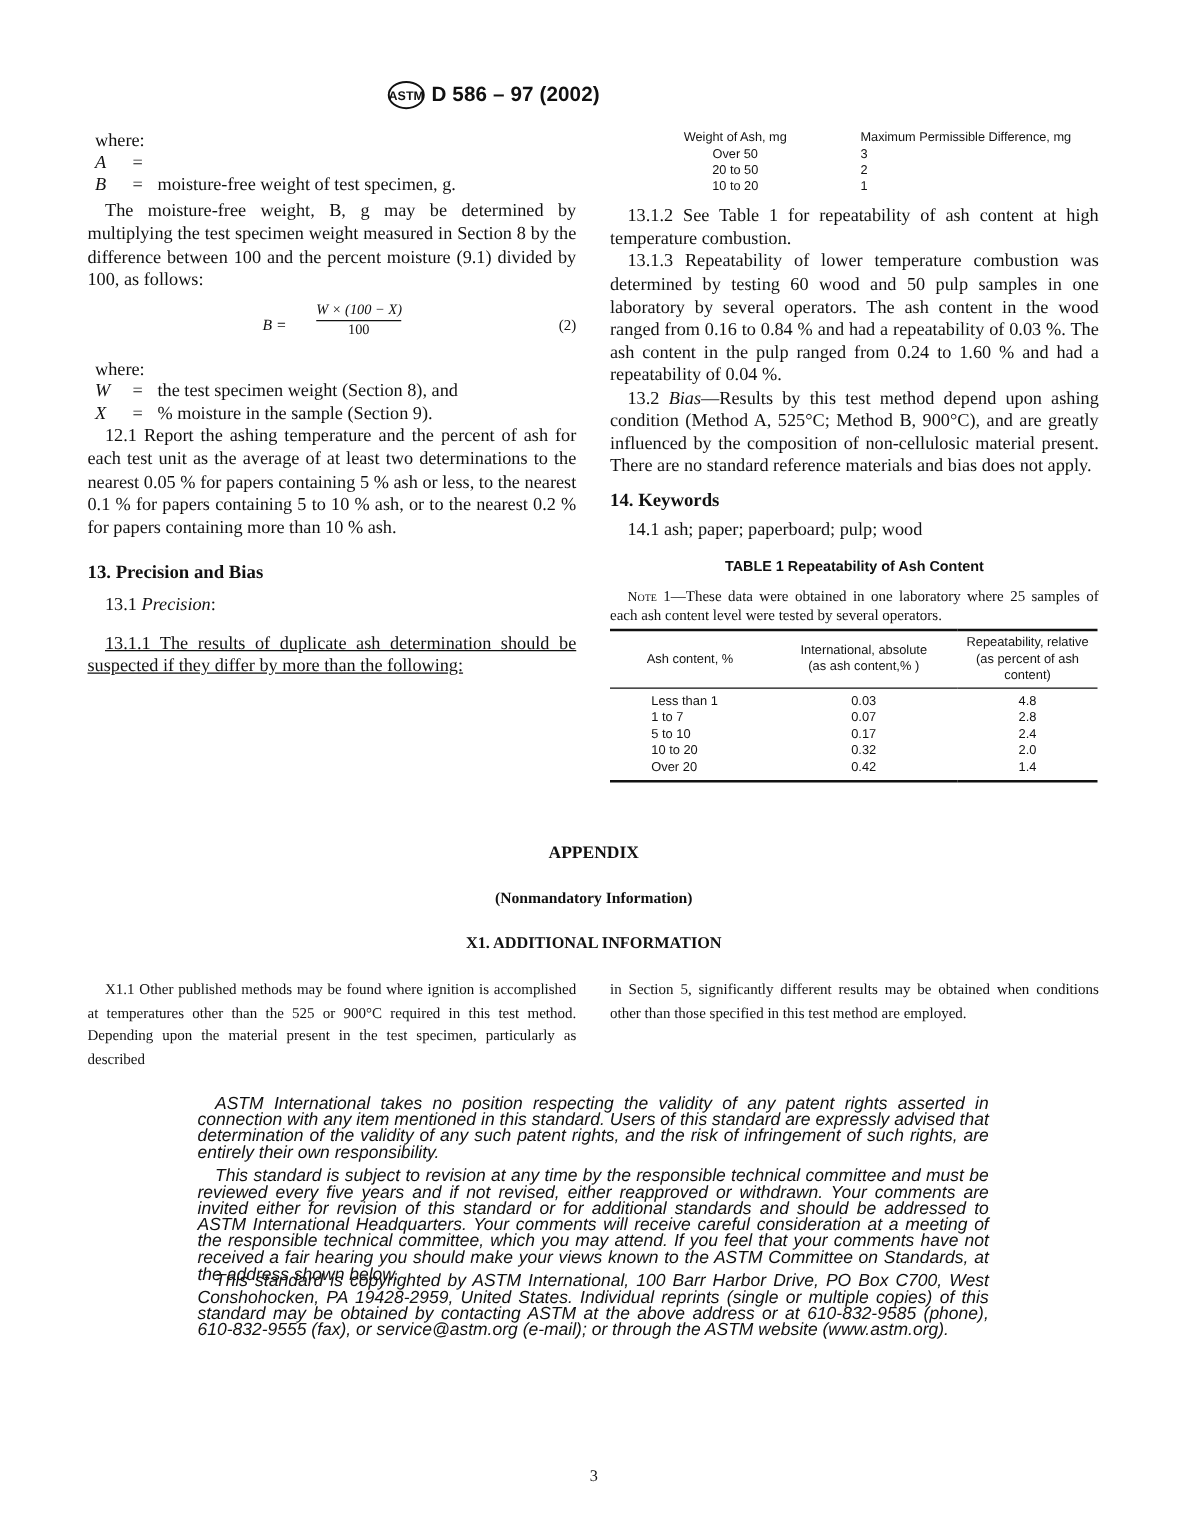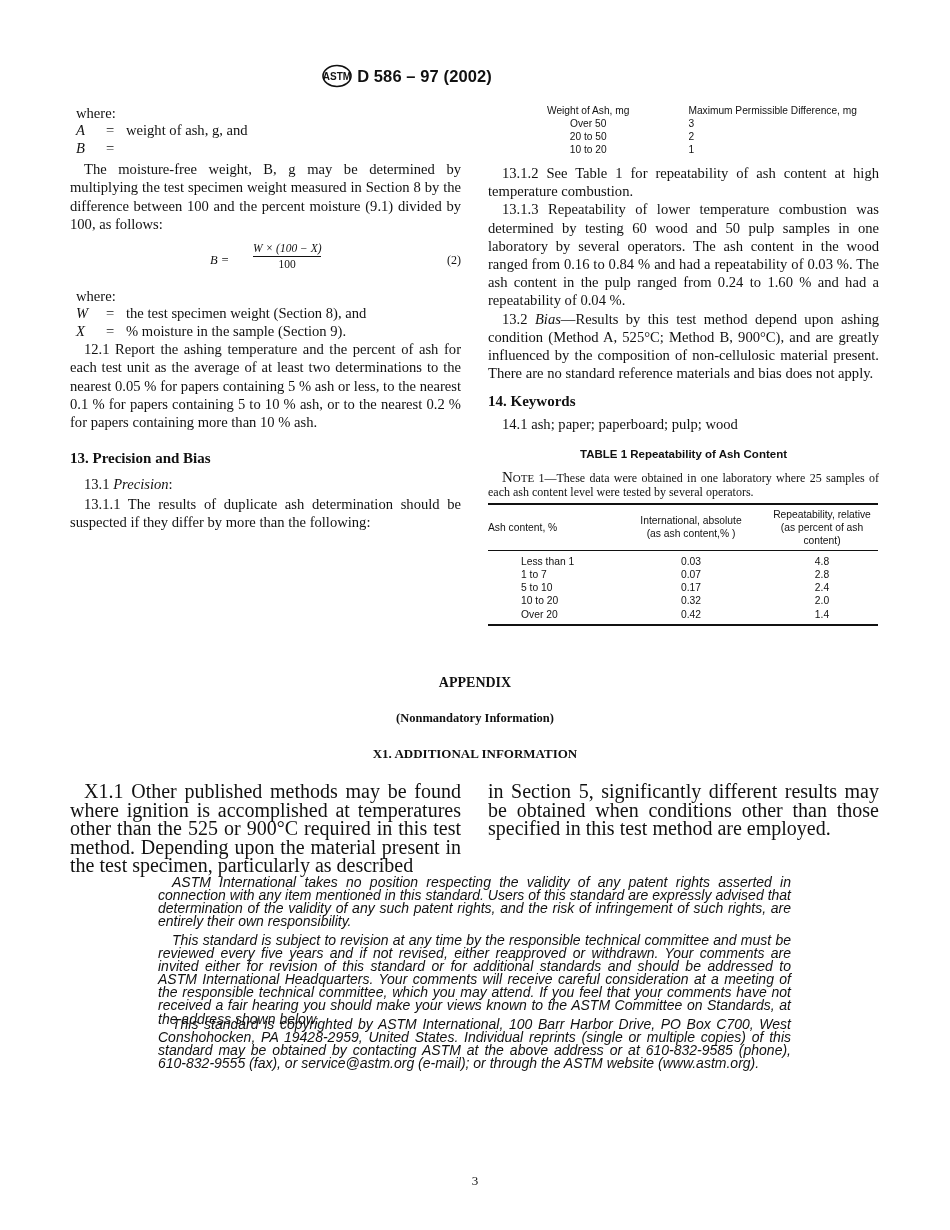--- a/index.html
+++ b/index.html
@@ -1,20 +1,20 @@
 <!DOCTYPE html>
 <html><head>
 <meta charset="utf-8">
 <style>
   html, body { margin: 0; padding: 0; background: #ffffff; }
   body { width: 950px; height: 1230px; position: relative; overflow: hidden; color: #111; font-family: "Liberation Serif", serif; }
   .abs { position: absolute; }
 
   
-  .header { left: 16px; top: 64px; width: 781px; height: 24px; display: flex; justify-content: center; align-items: center; text-align: right; }
+  .header { left: 4px; top: 64px; width: 781px; height: 24px; display: flex; justify-content: center; align-items: center; text-align: right; }
   .logo { width: 32px; height: 24px; margin-right: 4px; }
   .header-title { font-family: "Liberation Sans", sans-serif; font-weight: bold; font-size: 16.5px; letter-spacing: 0.1px; }
 
   .col { font-size: 14.6px; line-height: 18.2px; text-align: justify; }
   .col p { margin: 0; }
   .indent { text-indent: 14px; }
   .defs { margin: 0; }
   .def-row { display: flex; line-height: 17.5px; }
   .def-sym { width: 30px; padding-left: 6px; font-style: italic; }
   .def-eq { width: 20px; }
@@ -29,37 +29,37 @@
 
   .h2 { font-weight: bold; font-size: 15px; margin: 14px 0 8px !important; }
 
   .small-table { font-family: "Liberation Sans", sans-serif; font-size: 10.2px; line-height: 13px; }
   .st-row { display: flex; }
   .st-c1 { width: 205px; text-align: center; }
   .st-c2 { width: 195px; }
 
   .tbl-title { font-family: "Liberation Sans", sans-serif; font-weight: bold; font-size: 11.5px; text-align: center; }
   .note { font-size: 12px; line-height: 14.5px; text-align: justify; }
-  .note .sc { font-variant: small-caps; font-size: 15px; }
+  .note .sc { font-variant: small-caps; font-size: 11px; }
   table.rep { border-collapse: collapse; font-family: "Liberation Sans", sans-serif; font-size: 10.3px; width: 390px; }
   table.rep thead tr { border-top: 2px solid #111; border-bottom: 1px solid #111; }
   table.rep th { font-weight: normal; padding: 3px 0 3px; line-height: 13px; }
   table.rep tbody tr:last-child td { padding-bottom: 3px; }
   table.rep tbody tr:first-child td { padding-top: 4px; }
   table.rep td { line-height: 13.2px; padding: 0; }
   table.rep tfoot td { border-top: 2px solid #111; height: 0; padding: 0; }
   .c-left { padding-left: 33px !important; text-align: left; width: 95px; }
   .c-mid { text-align: center; width: 150px; }
   .c-right { text-align: center; }
 
   .app-head { font-family: "Liberation Serif", serif; font-weight: bold; text-align: center; left: 0; width: 950px; }
   .appendix { top: 675px; font-size: 14px; }
   .nonmand { top: 711px; font-size: 12.5px; }
   .x1 { top: 746px; font-size: 13px; }
-  .x1-col { font-family: "Liberation Serif", serif; font-size: 20px; line-height: 18.6px; text-align: justify; }
+  .x1-col { font-family: "Liberation Serif", serif; font-size: 12px; line-height: 18.6px; text-align: justify; }
 
   .legal { left: 158px; width: 633px; font-family: "Liberation Sans", sans-serif; font-style: italic; font-size: 14px; line-height: 13.1px; text-align: justify; }
   .legal p { margin: 0; text-indent: 14px; }
   .page-num { left: 0; width: 950px; top: 1173px; text-align: center; font-size: 13px; }
 </style>
 </head>
 <body>
 
 <div class="abs header">
   <svg class="logo" viewBox="0 0 32 24">
@@ -68,25 +68,25 @@
   </svg>
   <span class="header-title">D 586 – 97 (2002)</span>
 </div>
 
 <div class="abs col" style="left:70px; top:104px; width:391px;">
   <div class="where">where:</div>
   <div class="defs">
     <div class="def-row">
       <span class="def-sym">A</span>
       <span class="def-eq">=</span>
-      <span class="def-txt">weight of ash, g, and</span>
     </div>
     <div class="def-row">
       <span class="def-sym">B</span>
       <span class="def-eq">=</span>
+      <span class="def-txt">moisture-free weight of test specimen, g.</span>
     </div>
   </div>
   <p class="indent" style="margin-top:3px;">The moisture-free weight, B, g may be determined by multiplying the test specimen weight measured in Section 8 by the difference between 100 and the percent moisture (9.1) divided by 100, as follows:</p>
 
   <div class="equation">
     <span class="eq-lhs">B =</span>
     <div class="frac">
       <div class="num" style="font-style:italic;">W × (100 − X)</div>
       <div>100</div>
     </div>
@@ -104,21 +104,21 @@
       <span class="def-sym">X</span>
       <span class="def-eq">=</span>
       <span class="def-txt">% moisture in the sample (Section 9).</span>
     </div>
   </div>
 
   <p class="indent">12.1 Report the ashing temperature and the percent of ash for each test unit as the average of at least two determinations to the nearest 0.05 % for papers containing 5 % ash or less, to the nearest 0.1 % for papers containing 5 to 10 % ash, or to the nearest 0.2 % for papers containing more than 10 % ash.</p>
 
   <p class="h2" style="margin-top:18px !important;">13. Precision and Bias</p>
   <p class="indent"><span>13.1</span> <em>Precision</em><span>:</span></p>
-  <p class="indent" style="margin-top:1px;">13.1.1 The results of duplicate ash determination should be suspected if they differ by more than the following:</p>
+  <p class="indent" style="margin-top:12px;text-decoration:underline;">13.1.1 The results of duplicate ash determination should be suspected if they differ by more than the following:</p>
 </div>
 
 <div class="abs" style="left:488px; top:104px; width:391px;">
   <div class="small-table">
     <div class="st-row">
       <span class="st-c1">Weight of Ash, mg</span>
       <span class="st-c2">Maximum Permissible Difference, mg</span>
     </div>
     <div class="st-row">
       <span class="st-c1">Over 50</span>
@@ -141,21 +141,21 @@
     <p class="h2" style="margin-top:10px !important; margin-bottom:4px !important;">14. Keywords</p>
     <p class="indent">14.1 ash; paper; paperboard; pulp; wood</p>
   </div>
 
   <div class="tbl-title" style="margin-top:15px;">TABLE 1 Repeatability of Ash Content</div>
   <p class="note indent" style="margin:10px 0 3px;"><span class="sc">Note</span><span> 1—These data were obtained in one laboratory where 25 samples of each ash content level were tested by several operators.</span></p>
 
   <table class="rep">
     <thead>
       <tr>
-        <th class="c-left" style="padding-left:0 !important;"><span>Ash content, %</span></th>
+        <th class="c-left" style="text-align:center; padding-left:0 !important;"><span>Ash content, %</span></th>
         <th class="c-mid"><span>International, absolute</span><br><span>(as ash content,% )</span></th>
         <th class="c-right"><span>Repeatability, relative</span><br><span>(as percent of ash content)</span></th>
       </tr>
     </thead>
     <tbody>
       <tr>
         <td class="c-left">Less than 1</td>
         <td class="c-mid">0.03</td>
         <td class="c-right">4.8</td>
       </tr>

